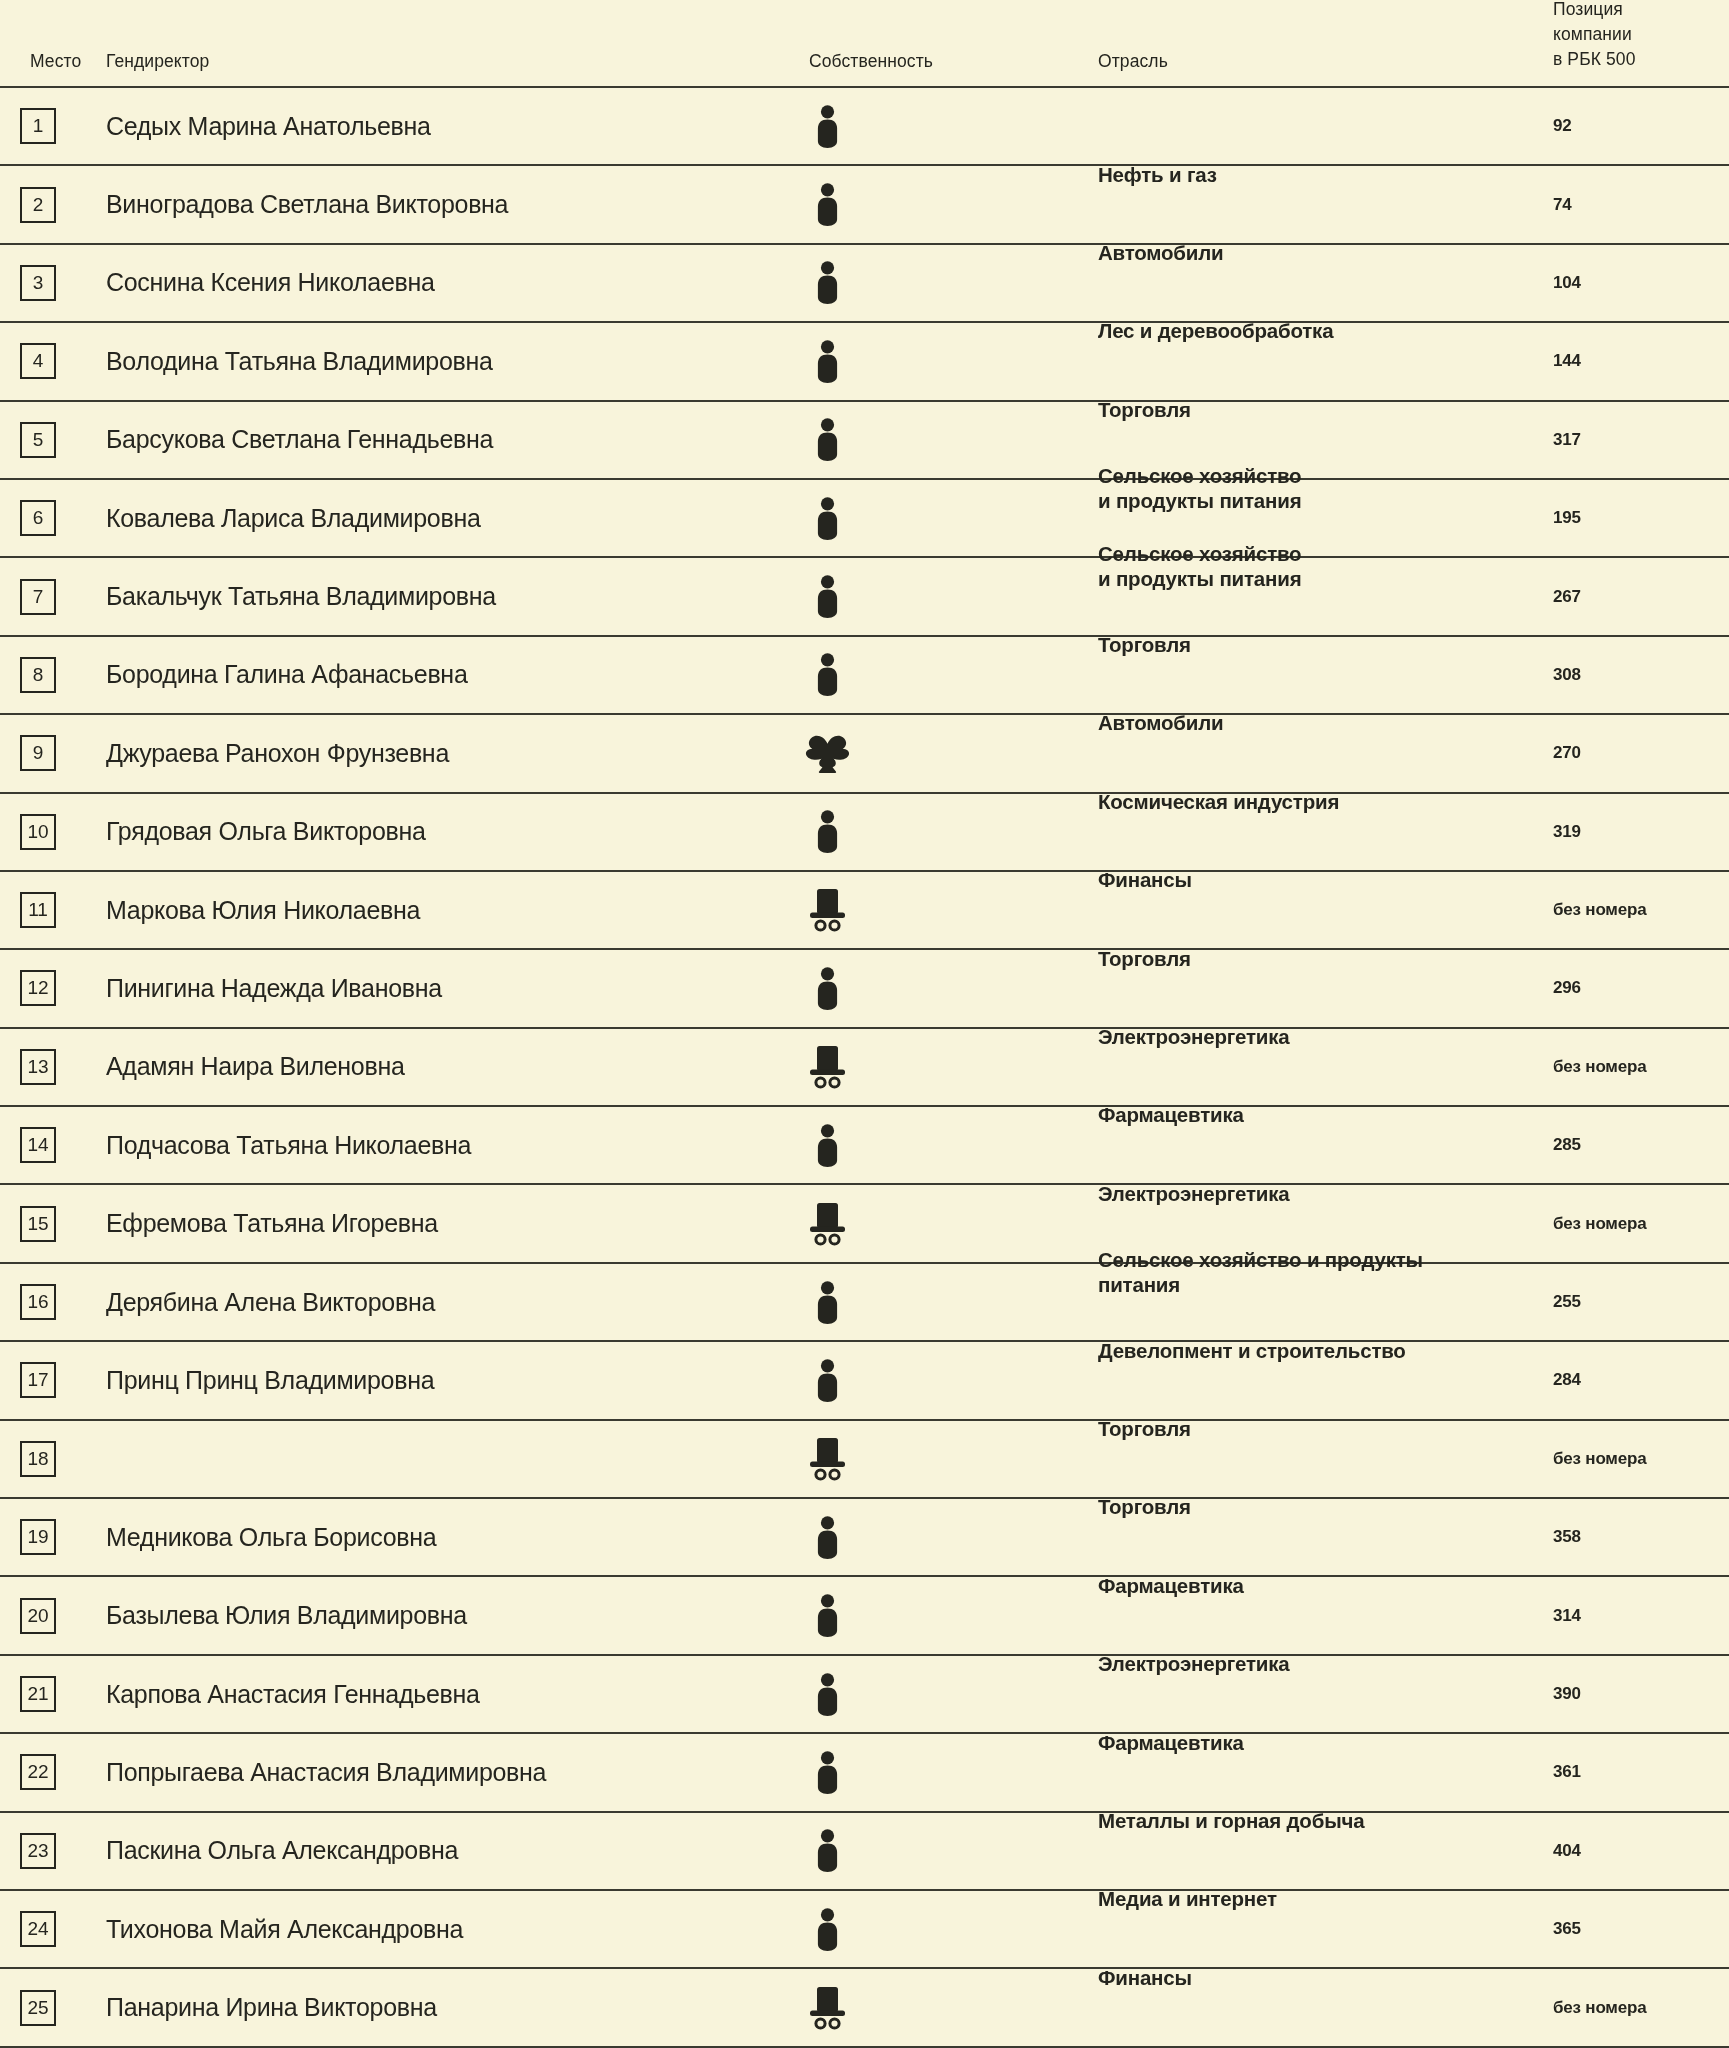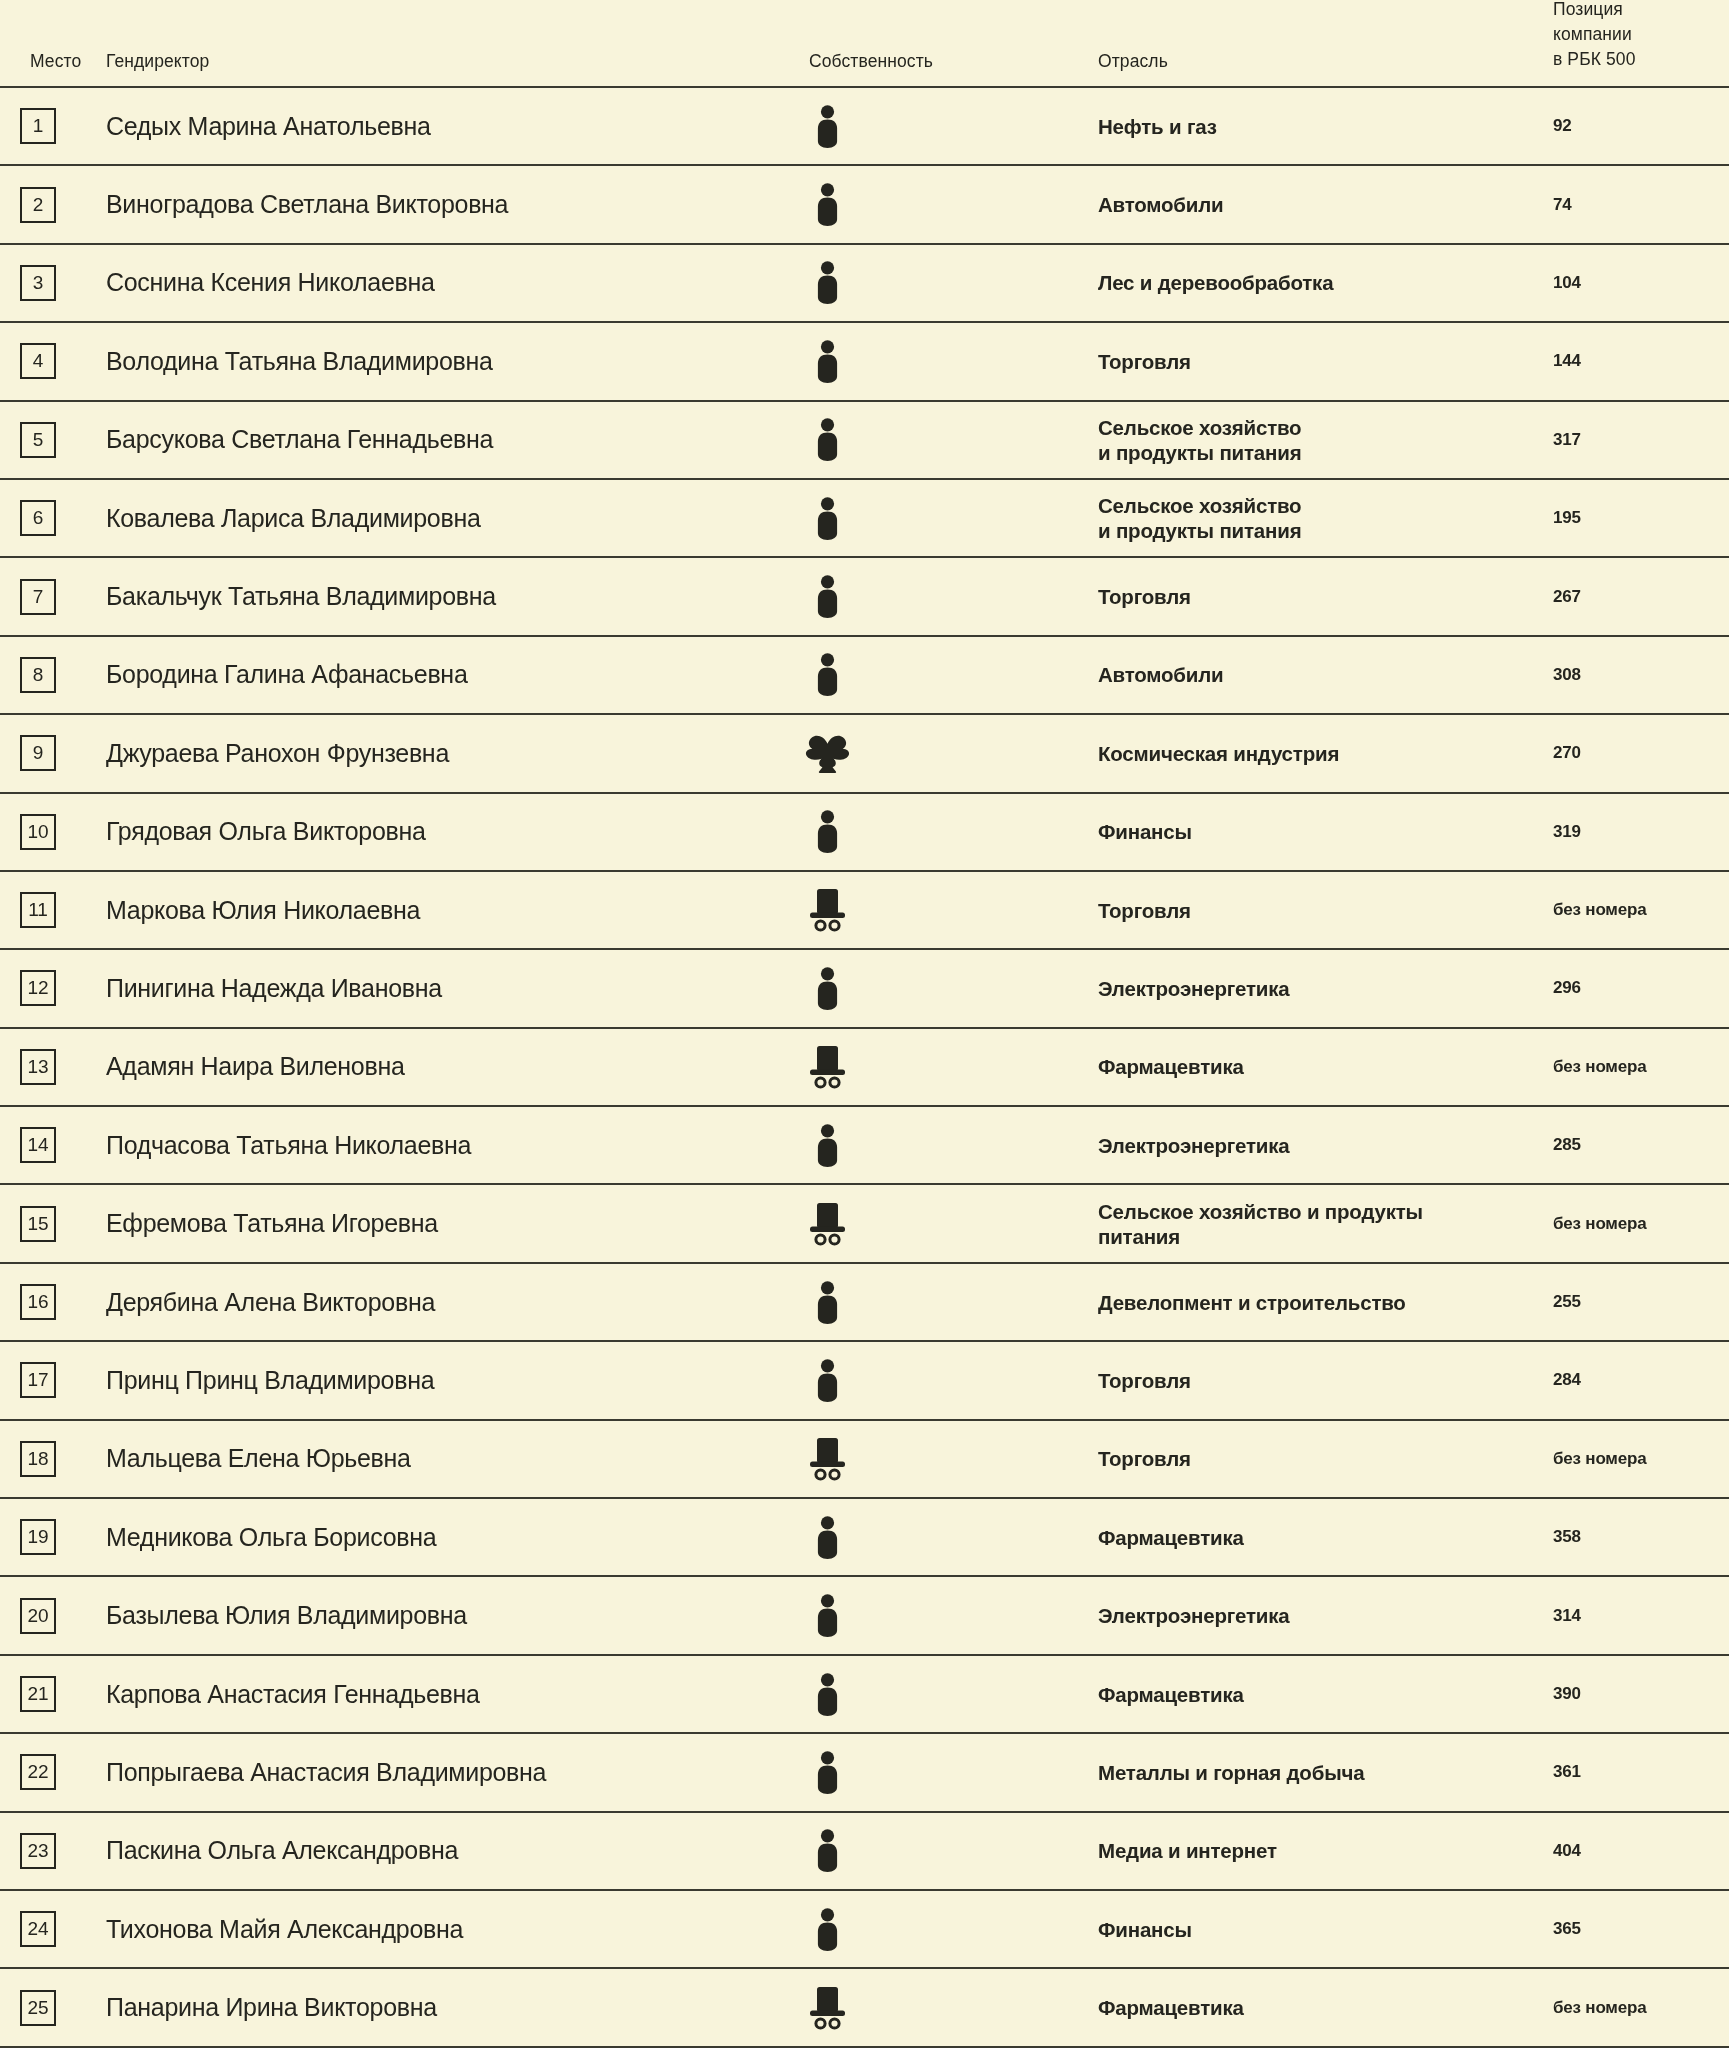--- a/index.html
+++ b/index.html
@@ -73,20 +73,21 @@
     left:800px; width:54px;
     justify-content:center;
   }
   .industry{
     left:1098px; width:445px;
     font-size:20.5px;
     font-weight:700;
     letter-spacing:-.2px;
     line-height:25px;
     white-space:pre-line;
+    margin-top:48px;
   }
   .position{
     left:1553px;
     font-size:17px;
     font-weight:700;
     letter-spacing:-.2px;
     white-space:nowrap;
   }
   .icon svg{display:block;}
 </style>
@@ -383,21 +384,20 @@
             </svg>
           </span>
         </div>
       <div class="cell industry">Торговля</div>
       <div class="cell position">284</div>
     </div>
       <div class="row">
       <div class="rank-box">
         <span>18</span>
       </div>
-      <div class="cell name">Мальцева Елена Юрьевна</div>
       <div class="cell own icon">
           <span class="icon">
             <svg width="39" height="44" viewBox="0 0 39 44" fill="currentColor">
               <rect x="9" y="1" width="21" height="25" rx="2.5"></rect>
               <rect x="2" y="24.5" width="35" height="5.5" rx="2.5"></rect>
               <circle cx="12.5" cy="37.5" r="4.6" fill="none" stroke="currentColor" stroke-width="3"></circle>
               <circle cx="26.5" cy="37.5" r="4.6" fill="none" stroke="currentColor" stroke-width="3"></circle>
             </svg>
           </span>
         </div>

